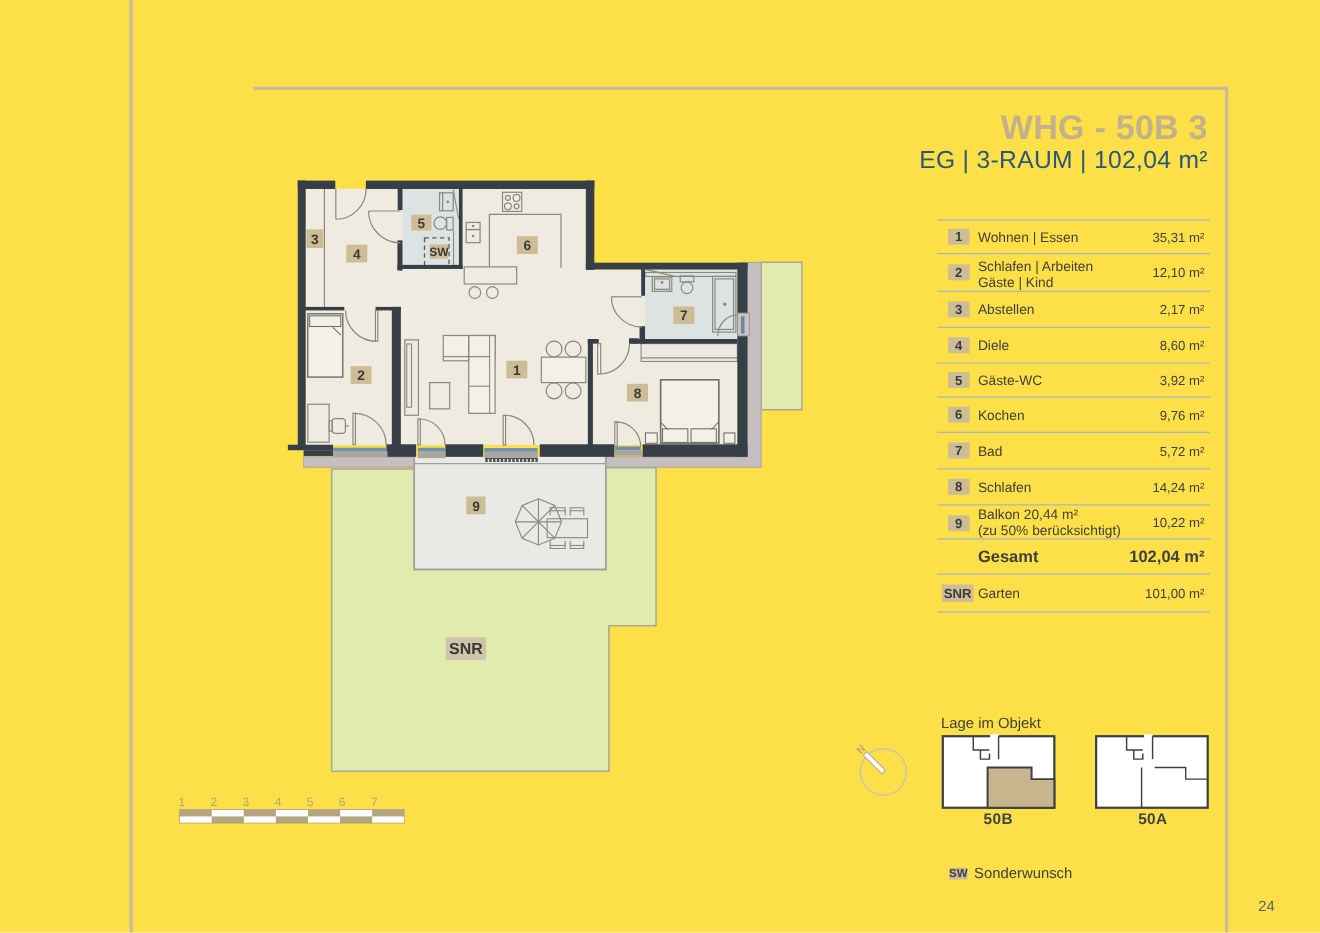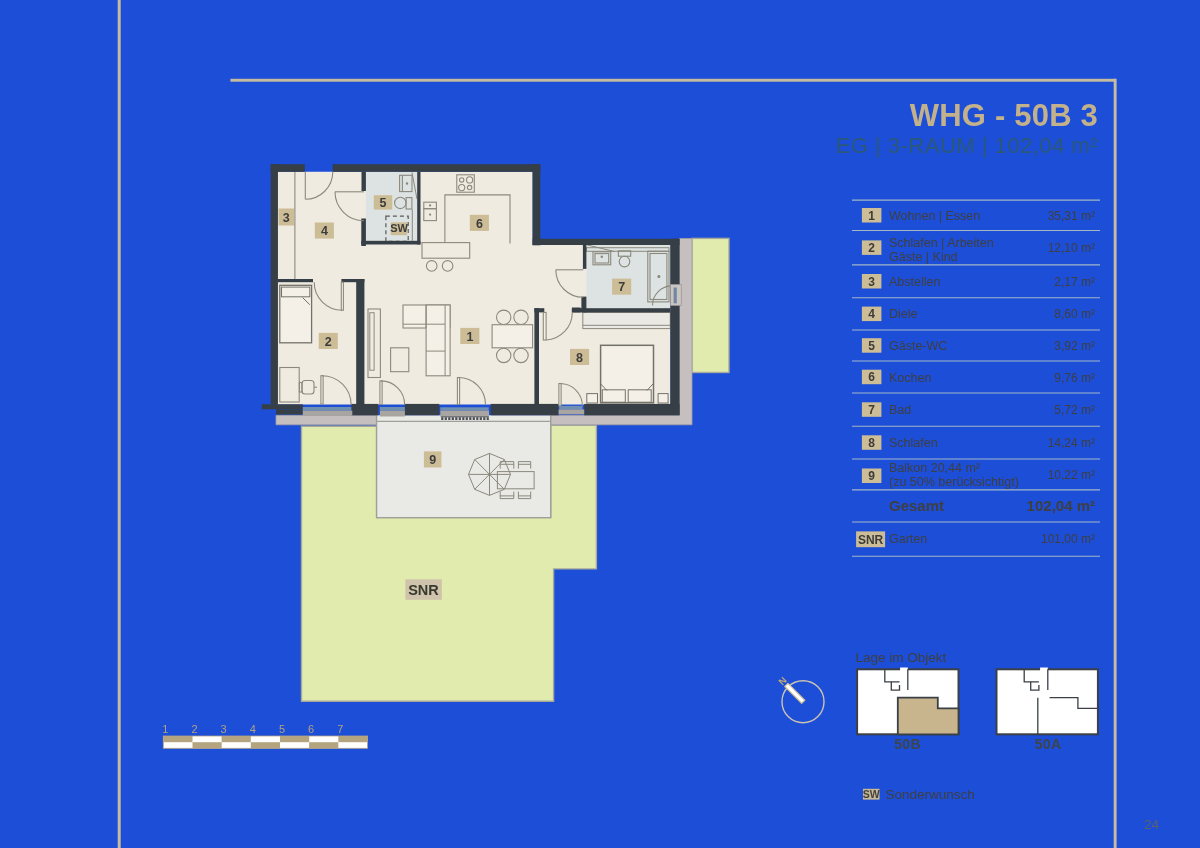--- a/index.html
+++ b/index.html
@@ -1,17 +1,17 @@
 <!DOCTYPE html>
 <html><head>
 <meta charset="utf-8">
 <style>
 html,body{margin:0;padding:0;background:#fff;}
 *{font-family:"Liberation Sans",sans-serif;}
-#page{position:relative;width:1200px;height:848px;background:#1d4ed8;overflow:hidden;}
+#page{position:relative;width:1200px;height:848px;background:#fde047;overflow:hidden;}
 </style>
 </head>
 <body>
 <div id="page">
 <svg width="1200" height="848" viewBox="0 0 1200 848" xmlns="http://www.w3.org/2000/svg">
 
 <rect x="117.7" y="0" width="3" height="848" fill="#c9bb9e"></rect>
 
 <rect x="230.4" y="78.8" width="885.6" height="2.9" fill="#c5bc9e"></rect>
 

